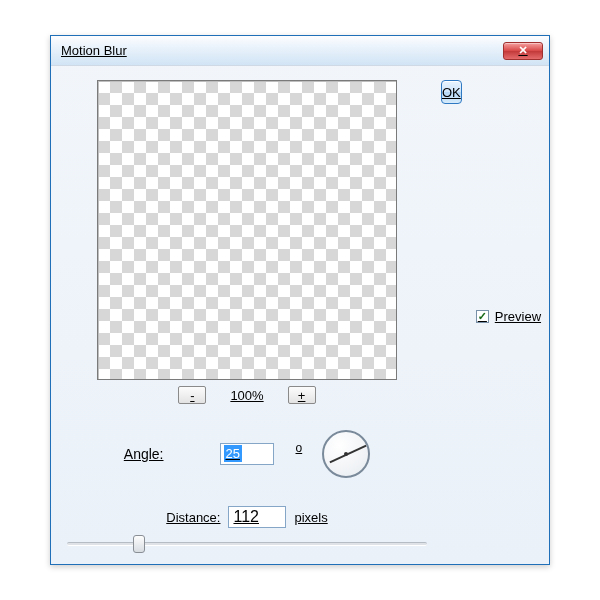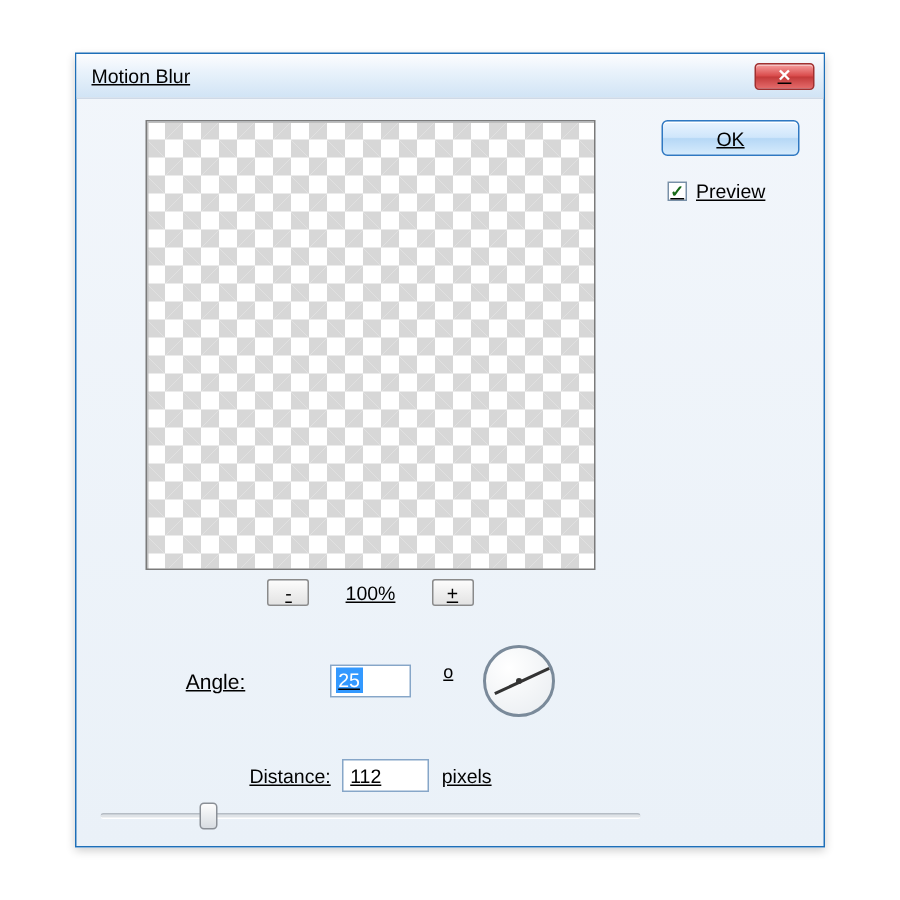--- a/index.html
+++ b/index.html
@@ -33,21 +33,21 @@
       border-radius: 3px;
       display: flex; align-items: center; justify-content: center;
       color: #fff; font-weight: bold; font-size: 11px;
       box-shadow: inset 0 1px 0 rgba(255,255,255,0.4);
     }
     .body {
       padding: 14px 16px 18px 16px;
       display: flex; gap: 14px;
     }
     .left-col { flex: 1; display: flex; flex-direction: column; align-items: center; }
-    .right-col { width: 110px; display: flex; flex-direction: column; align-items: stretch; gap: 10px; }
+    .right-col { width: 110px; display: flex; flex-direction: row; align-items: stretch; gap: 10px; }
     .preview-box {
       width: 300px; height: 300px;
       border: 1px solid #7a7a7a;
       box-shadow: inset 1px 1px 0 #bebebe;
       background-image:
         linear-gradient(45deg, #d7d7d7 25%, transparent 25%),
         linear-gradient(-45deg, #d7d7d7 25%, transparent 25%),
         linear-gradient(45deg, transparent 75%, #d7d7d7 75%),
         linear-gradient(-45deg, transparent 75%, #d7d7d7 75%);
       background-size: 24px 24px;
@@ -111,21 +111,21 @@
       transform: translate(-50%, -50%);
     }
     .distance-row {
       display: flex; align-items: center; gap: 8px;
       margin-top: 28px;
     }
     .distance-input {
       width: 58px; height: 22px;
       border: 1px solid #86a6c8;
       padding: 2px 4px;
-      font-family: inherit; font-size: 13px;
+      font-family: inherit; font-size: 16px;
       background: #fff;
     }
     .slider-track {
       width: 360px; height: 4px;
       background: #dfe3e7;
       border-top: 1px solid #b5bcc4;
       border-bottom: 1px solid #fff;
       border-radius: 2px;
       margin-top: 14px;
       position: relative;

